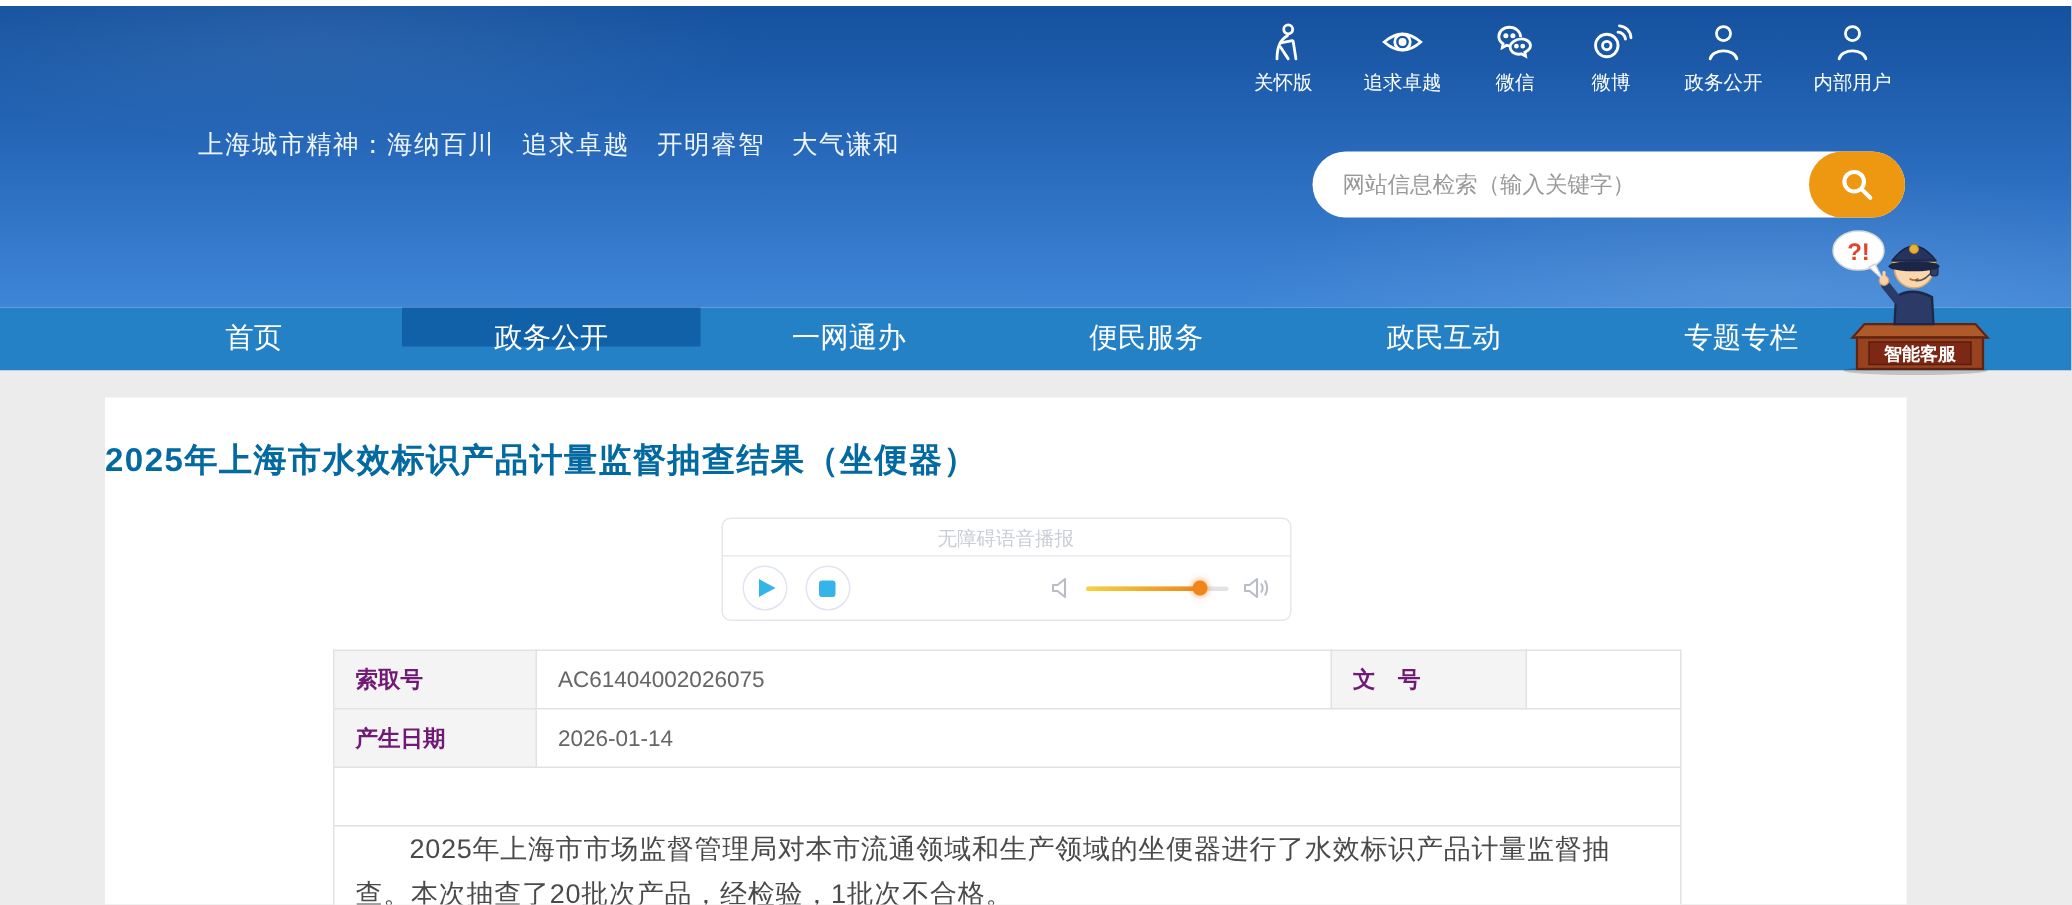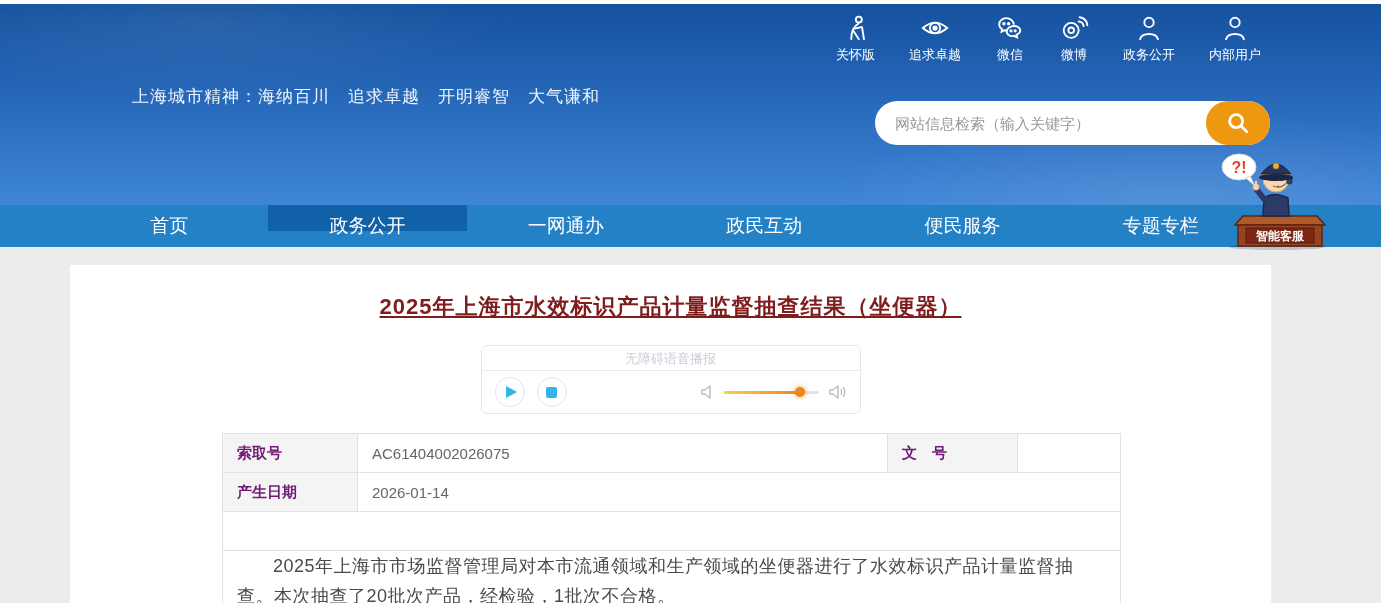--- a/index.html
+++ b/index.html
@@ -43,21 +43,21 @@
     cursor:pointer; text-decoration:none; }
   .nav-item.active { background:#1161a9; }
 
   
   .mascot { position:absolute; left:1213px; top:146px; width:122px; height:104px; cursor:pointer; z-index:5; }
 
   
   .content { height:356px; background:#ececec; padding-top:18px; }
   .card { width:1201px; margin-left:70px; background:#ffffff; height:100%; padding-top:27px; }
 
-  .article-title { text-align:center; font-size:22px; font-weight:bold; color:#7f1d1d; letter-spacing:1px;text-decoration:underline; }
+  .article-title { font-size:22px; font-weight:bold; color:#0369a1; letter-spacing:1px; }
 
   .audio-player { width:380px; margin:23px auto 0; border:1px solid #e6e6ef; border-radius:6px; background:#fff; }
   .audio-head { height:25px; line-height:25px; text-align:center; font-size:13px; color:#c9cdd6;
     border-bottom:1px solid #e9e9f2; }
   .audio-controls { height:42px; display:flex; align-items:center; padding:0 13px; }
   .ctl-btn { width:30px; height:30px; border-radius:50%; background:#fff; border:1px solid #dfe5f3;
     display:flex; align-items:center; justify-content:center; cursor:pointer; margin-right:12px; }
   .play-tri { width:0; height:0; border-left:11px solid #35b4e9; border-top:6.5px solid transparent;
     border-bottom:6.5px solid transparent; margin-left:3px; }
   .stop-sq { width:11px; height:11px; background:#35b4e9; border-radius:2px; }
@@ -155,22 +155,22 @@
         </svg>
       </button>
     </div>
   </header>
 
   <nav class="main-nav">
     <div class="nav-inner">
       <a class="nav-item">首页</a>
       <a class="nav-item active">政务公开</a>
       <a class="nav-item">一网通办</a>
+      <a class="nav-item">便民服务</a>
       <a class="nav-item">政民互动</a>
-      <a class="nav-item">便民服务</a>
       <a class="nav-item">专题专栏</a>
     </div>
   </nav>
 
   <div class="mascot">
     <svg viewBox="0 0 122 104" width="122" height="104">
       <ellipse cx="64" cy="101" rx="48" ry="3" fill="rgba(0,0,0,.18)"></ellipse>
 
       <g>
         <polygon points="30,70 104,70 112,79 22,79" fill="#b05a2a" stroke="#5f2410" stroke-width="1.5"></polygon>

